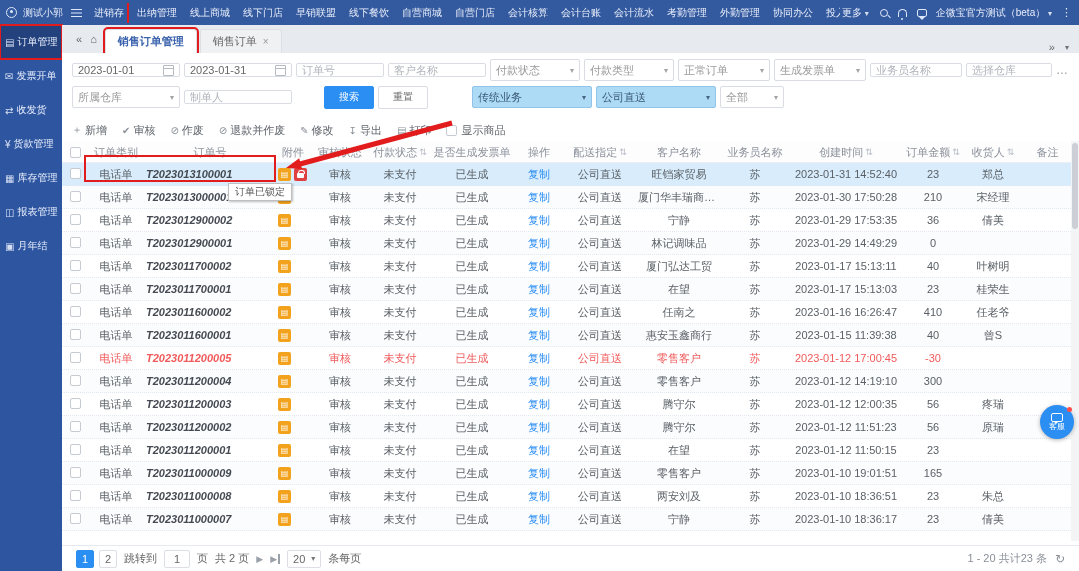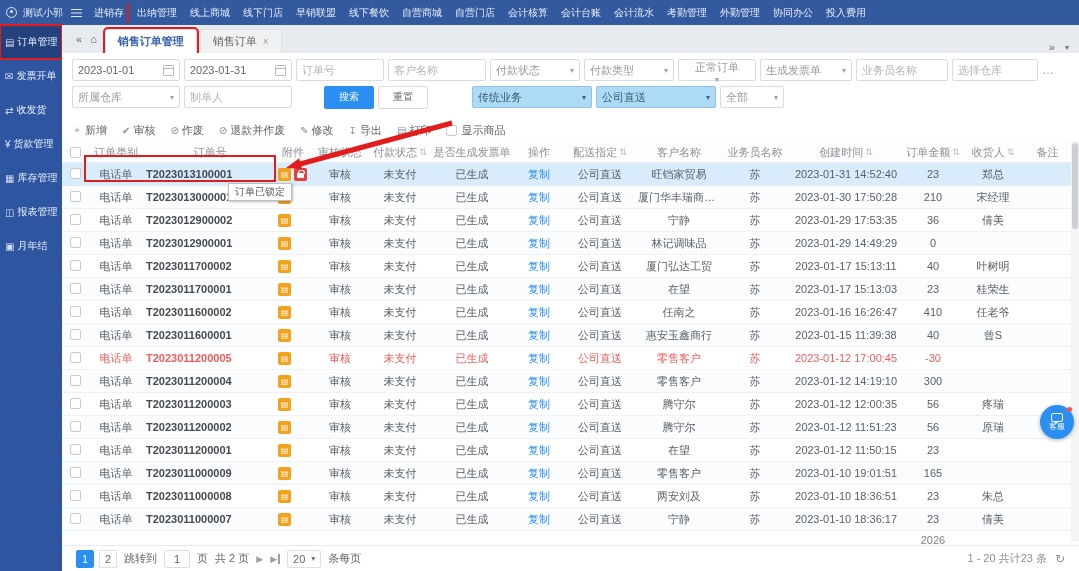--- a/index.html
+++ b/index.html
@@ -43,21 +43,21 @@
   .tab.active{background:#fff;color:#3a62ad;font-weight:bold;}
   .tab.annot{outline:2px solid var(--c-annotation,#e21b1c);outline-offset:0px;}
   .tab .x{color:#999;font-size:10px;}
   .tab-right{margin-left:auto;display:flex;gap:10px;align-items:center;padding-right:10px;color:#666;}
 
   .content{position:absolute;top:28px;left:0;right:0;bottom:0;background:#fff;overflow:hidden;}
 
   
   .filters{padding:6px 10px 5px;}
   .frow{display:flex;align-items:center;gap:4px;height:22px;margin-bottom:5px;font-size:11px;}
-  .inp{height:22px;border:1px solid #d9dce3;border-radius:2px;background:#fff;color:#666;font-size:11px;
+  .inp{height:14px;border:1px solid #d9dce3;border-radius:2px;background:#fff;color:#666;font-size:11px;
     padding:0 5px;display:flex;align-items:center;gap:8px;}
   input.inp{outline:none;}
   input.inp::placeholder{color:#b0b4bb;}
   .sel{height:22px;border:1px solid #d9dce3;border-radius:2px;background:#fff;color:#999;font-size:11px;
     padding:0 5px;display:flex;align-items:center;justify-content:space-between;cursor:pointer;}
   .sel .caret{color:#999;}
   .sel.hlsel{background:var(--c-selbg,#addaf5);border-color:#8fc3ea;color:#3a5a74;}
   .sel.hlsel .caret{color:#3a5a74;}
   .i-cal{width:11px;height:11px;border:1px solid #b6bac2;border-radius:1px;position:relative;display:inline-block;margin-left:auto;}
   .i-cal:before{content:'';position:absolute;left:0;top:2.5px;width:9px;height:1px;background:#b6bac2;}
@@ -77,21 +77,21 @@
   .grid{position:relative;font-size:11px;color:#5a6066;}
   .grow{display:grid;grid-template-columns:26px 56px 132px 34px 60px 60px 84px 50px 72px 86px 66px 116px 58px 62px 1fr;
     align-items:center;width:calc(100% - 8px);}
   .ghead{height:21px;color:#8a9099;background:#fdfdfe;border-bottom:1px solid #ebeef5;}
   .ghead .th{display:flex;align-items:center;justify-content:center;gap:2px;overflow:hidden;white-space:nowrap;}
   .sort{font-size:9px;color:#b8bdc6;}
   .row{height:23px;border-bottom:1px dotted #e2e8f0;cursor:pointer;}
   .row:nth-child(even){background:#fbfcfe;}
   .row.selected{background:var(--c-rowsel,#d8ecfb);}
   .cell{text-align:center;overflow:hidden;white-space:nowrap;text-overflow:ellipsis;padding:0 2px;}
-  .cell.no{text-align:left;font-weight:bold;color:#454a52;}
+  .cell.no{text-align:left;font-weight:bold;color:#454a52;font-style:italic;}
   .cell.att{display:flex;gap:3px;justify-content:flex-start;padding-left:2px;}
   .link{color:var(--c-accent,#2b8ef3);cursor:pointer;}
   .row.warnrow .cell{color:var(--c-warn,#f05a5a);}
   .row.warnrow .cell .link{color:var(--c-accent,#2b8ef3);}
   .badge{width:13px;height:13px;border-radius:2px;display:flex;align-items:center;justify-content:center;color:#fff;font-size:8px;}
   .badge.orange{background:var(--c-badgeo,#f2a21c);}
   .badge.red{background:var(--c-badger,#e0403f);}
   .lockg{width:7px;height:5px;background:#fff;border-radius:1px;position:relative;margin-top:3px;}
   .lockg:before{content:'';position:absolute;top:-3.4px;left:1px;width:4.6px;height:3.4px;border:1.2px solid #fff;border-bottom:none;border-radius:3px 3px 0 0;}
   .gfoot{height:18px;color:#7d828a;border-bottom:1px solid #eef1f5;}
@@ -153,20 +153,34 @@
         <span class="nav-item">自营商城</span>
         <span class="nav-item">自营门店</span>
         <span class="nav-item">会计核算</span>
         <span class="nav-item">会计台账</span>
         <span class="nav-item">会计流水</span>
         <span class="nav-item">考勤管理</span>
         <span class="nav-item">外勤管理</span>
         <span class="nav-item">协同办公</span>
         <span class="nav-item">投入费用</span>
       </div>
+    <div class="tb-right">
+      <span class="nav-item">
+        <span>更多</span> <span class="caret">▾</span>
+      </span>
+      <span id="tb-icons" style="display:flex;gap:10px;align-items:center;">
+          <span class="i-search"></span>
+          <span class="i-bell"></span>
+          <span class="i-chat"></span>
+        </span>
+      <span>
+        <span>企微宝官方测试（beta）</span> <span class="caret">▾</span>
+      </span>
+      <span class="kebab">⋮</span>
+    </div>
   </div>
 
   <div class="sidebar" id="sidebar">
       <div class="side-item active">
         <span class="si">▤</span>
         <span>订单管理</span>
       </div>
       <div class="side-item">
         <span class="si">✉</span>
         <span>发票开单</span>
@@ -229,21 +243,21 @@
           <input class="inp" style="width: 88px;" placeholder="订单号">
           <input class="inp" style="width: 98px;" placeholder="客户名称">
           <div class="sel" style="width:90px;">
             <span>付款状态</span>
               <span class="caret">▾</span>
           </div>
           <div class="sel" style="width:90px;">
             <span>付款类型</span>
               <span class="caret">▾</span>
           </div>
-          <div class="sel" style="width:78px;flex-direction:column;">
+          <div class="sel" style="width:92px;">
             <span>正常订单</span>
               <span class="caret">▾</span>
           </div>
           <div class="sel" style="width:92px;">
             <span>生成发票单</span>
               <span class="caret">▾</span>
           </div>
           <input class="inp" style="width: 92px;" placeholder="业务员名称">
           <input class="inp" style="width: 86px;" placeholder="选择仓库">
           <span class="dots">…</span>
@@ -694,37 +708,20 @@
               <div class="cell">已生成</div>
               <div class="cell"><span class="link">复制</span></div>
               <div class="cell">公司直送</div>
               <div class="cell">宁静</div>
               <div class="cell">苏</div>
               <div class="cell">2023-01-10 18:36:17</div>
               <div class="cell">23</div>
               <div class="cell">倩美</div>
               <div class="cell"></div>
             </div>
-          </div>
-        <div class="grow gfoot" id="gfoot">
-            <div class="cell"></div>
-            <div class="cell"></div>
-            <div class="cell"></div>
-            <div class="cell"></div>
-            <div class="cell"></div>
-            <div class="cell"></div>
-            <div class="cell"></div>
-            <div class="cell"></div>
-            <div class="cell"></div>
-            <div class="cell"></div>
-            <div class="cell"></div>
-            <div class="cell"></div>
-            <div class="cell">2026</div>
-            <div class="cell"></div>
-            <div class="cell"></div>
           </div>
       </div>
 
       <svg class="arrow-svg" viewBox="0 0 1017 518">
         <line x1="390" y1="70" x2="238" y2="111" stroke="#e21b1c" stroke-width="5"></line>
         <polygon points="224,115 237.2,105.3 240,115.9" fill="#e21b1c"></polygon>
       </svg>
       <div class="rowbox"></div>
       <div class="tooltip">订单已锁定</div>
 

